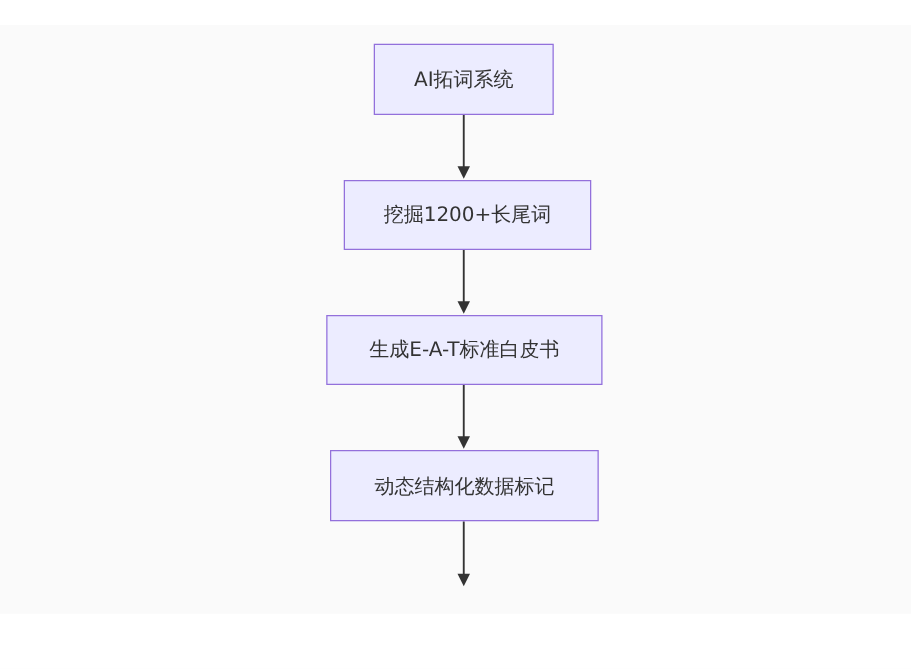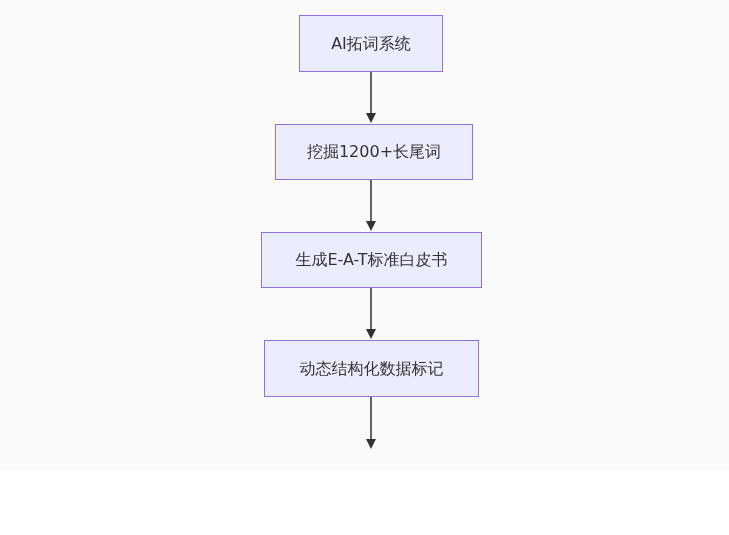--- a/index.html
+++ b/index.html
@@ -6,20 +6,21 @@
     margin: 0;
     padding: 0;
     font-family: "DejaVu Sans", "Liberation Sans", sans-serif;
   }
   .canvas {
     position: relative;
     width: 729px;
     height: 471px;
     background: var(--bg-color, #fafafa);
     overflow: hidden;
+    margin-top: 20px;
   }
   .flow-node {
     position: absolute;
     box-sizing: border-box;
     background: var(--node-fill, #ECECFF);
     border: 1px solid var(--node-border, #9370DB);
     color: var(--text-color, #333333);
     font-size: 16px;
     line-height: 1;
     display: flex;

